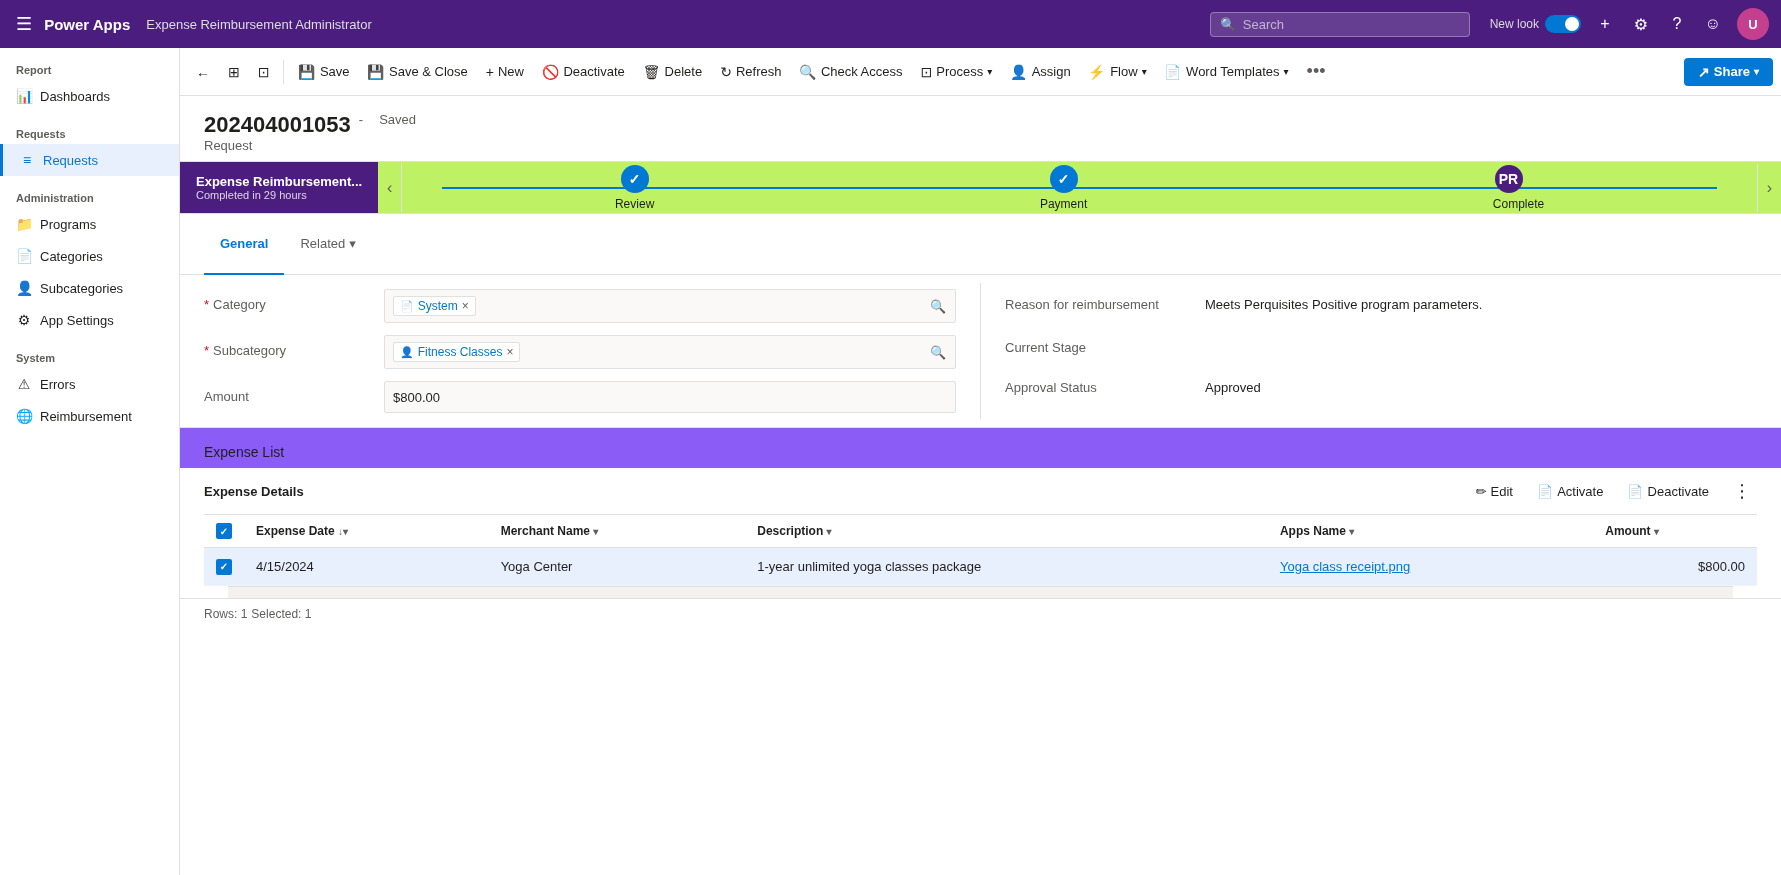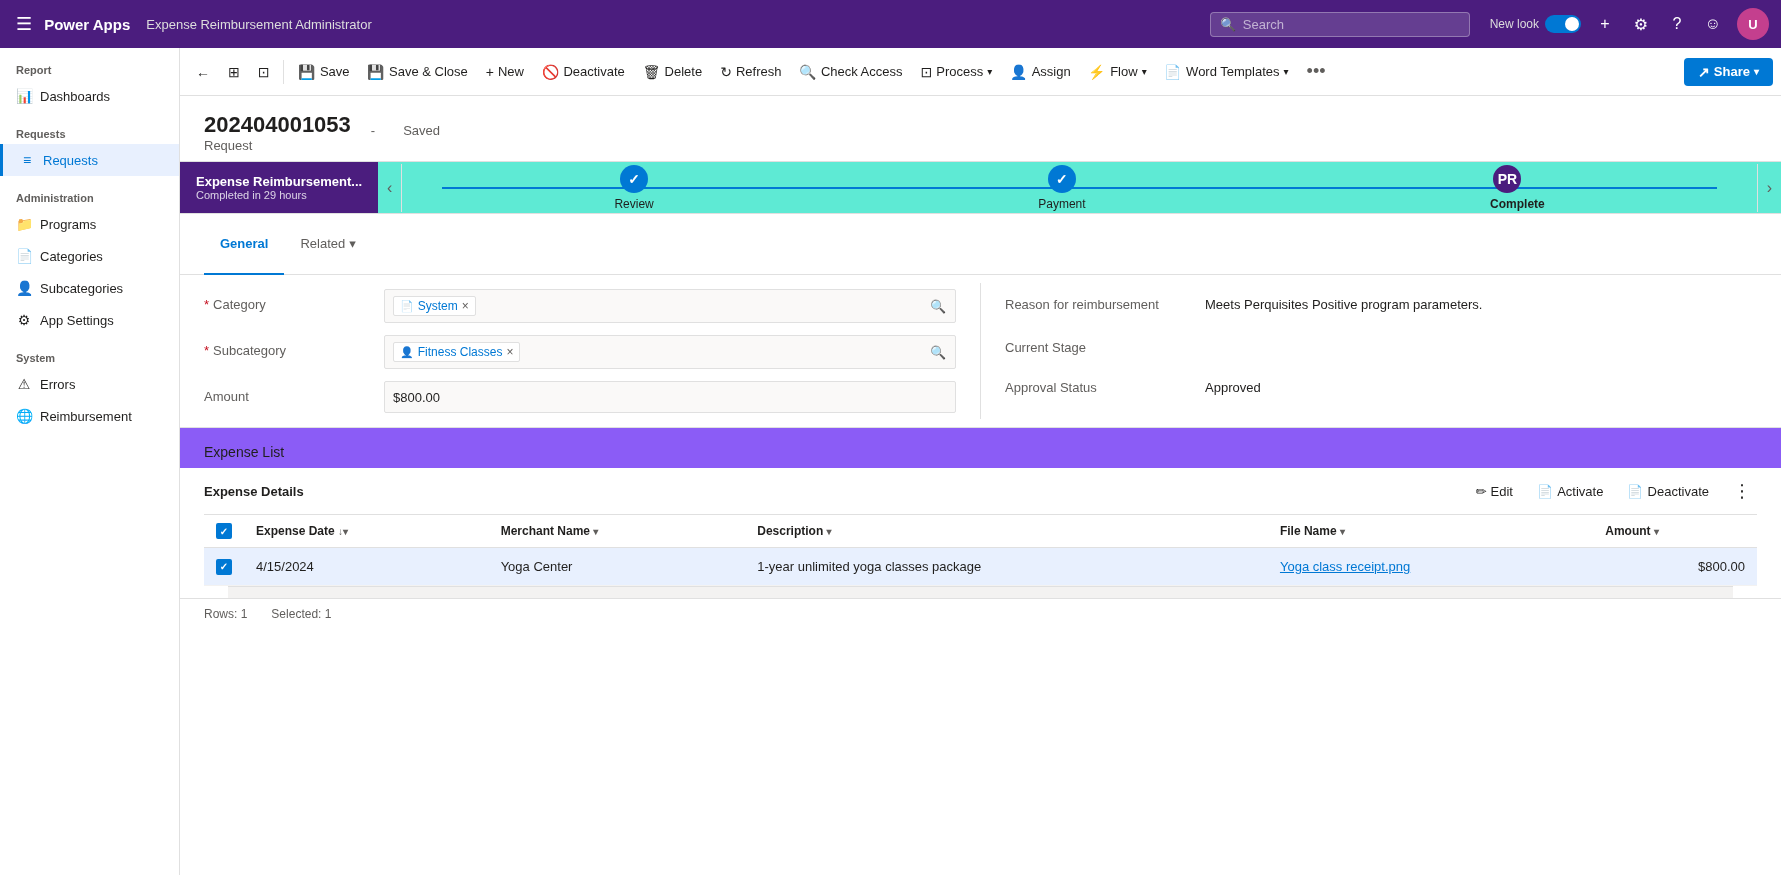--- a/index.html
+++ b/index.html
@@ -133,21 +133,21 @@
     .record-id { font-size: 22px; font-weight: 600; color: #201f1e; }
     .record-saved { font-size: 13px; color: #605e5c; margin-left: 8px; }
     .record-type { font-size: 13px; color: #605e5c; }
 
     
     .stage-bar {
       display: flex;
       align-items: center;
       padding: 0 0;
       border-bottom: 1px solid #e0e0e0;
-      background: #5eead4;
+      background: #bef264;
       position: relative;
     }
     .stage-active {
       background: #4b1d7e;
       color: white;
       padding: 12px 16px;
       min-width: 180px;
       cursor: pointer;
     }
     .stage-active-name { font-weight: 600; font-size: 13px; }
@@ -337,21 +337,21 @@
     .sort-icon { font-size: 10px; color: #605e5c; }
 
     
     .table-footer {
       padding: 8px 24px;
       font-size: 12px;
       color: #605e5c;
       background: white;
       border-top: 1px solid #e0e0e0;
       display: flex;
-      gap: 24px;
+      gap: 4px;
     }
 
     
     .scrollbar-area {
       height: 12px;
       background: #f3f2f1;
       border-top: 1px solid #e0e0e0;
       margin: 0 24px;
     }
 
@@ -490,21 +490,21 @@
         <span class="more-btn">•••</span>
       </button>
       <button class="tb-btn primary">
         <span class="tb-icon">↗</span>
         <span>Share</span>
         <span class="chevron">▾</span>
       </button>
     </div>
 
     <div class="record-header">
-      <div style="display:flex; align-items:flex-end; gap:20px;">
+      <div style="display:flex; align-items:flex-start; gap:8px;">
         <span class="record-id">202404001053</span>
         <span style="color:#605e5c; font-size:13px;">-</span>
         <span class="record-saved">Saved</span>
       </div>
       <div class="record-type">Request</div>
     </div>
 
     <div class="stage-bar">
       <div class="stage-active">
         <div class="stage-active-name">Expense Reimbursement...</div>
@@ -516,21 +516,21 @@
         <div class="stage-node">
           <div class="stage-circle">✓</div>
           <div class="stage-label">Review</div>
         </div>
         <div class="stage-node">
           <div class="stage-circle">✓</div>
           <div class="stage-label">Payment</div>
         </div>
         <div class="stage-node">
           <div class="stage-circle current" style="font-size:14px; font-weight:bold;">PR</div>
-          <div class="stage-label" style="font-weight:700;margin-left:20px;">Complete</div>
+          <div class="stage-label" style="font-weight:400;margin-left:20px;">Complete</div>
         </div>
       </div>
       <div class="stage-arrow-right">›</div>
     </div>
 
     <div class="tabs">
       <div class="tab active">General</div>
       <div class="tab tab-dropdown">
         Related <span>▾</span>
       </div>
@@ -632,21 +632,21 @@
             </th>
             <th>
               <span>Merchant Name</span>
               <span class="sort-icon"> ▾</span>
             </th>
             <th>
               <span>Description</span>
               <span class="sort-icon"> ▾</span>
             </th>
             <th>
-              <span>File Name</span>
+              <span>Apps Name</span>
               <span class="sort-icon"> ▾</span>
             </th>
             <th class="amount-cell">
               <span>Amount</span>
               <span class="sort-icon"> ▾</span>
             </th>
           </tr>
         </thead>
         <tbody>
           <tr class="selected">

